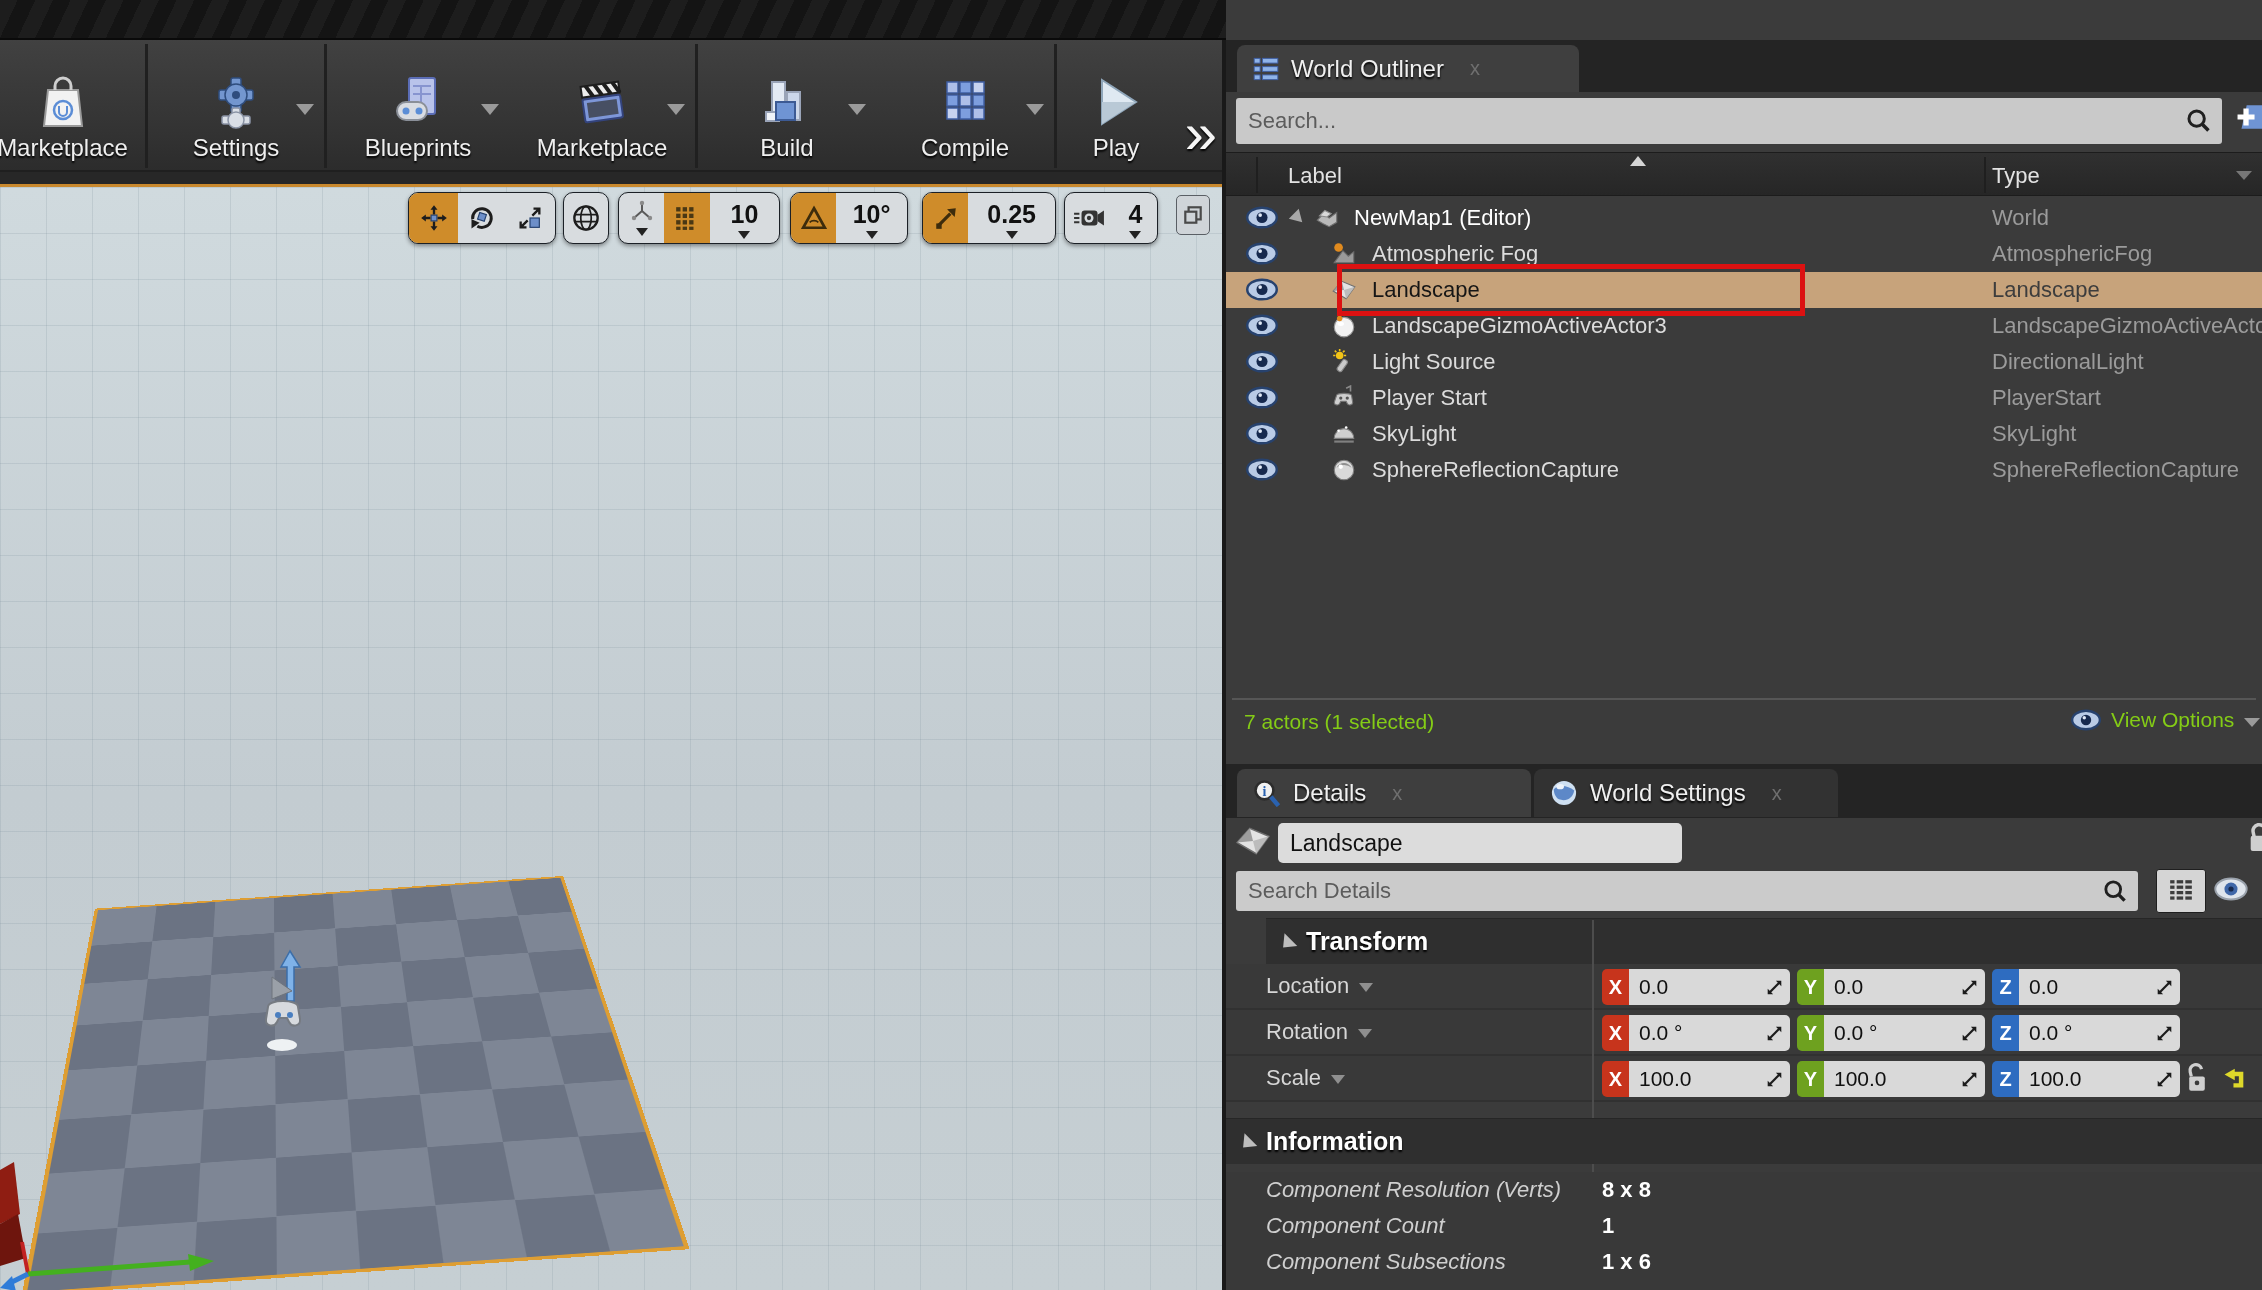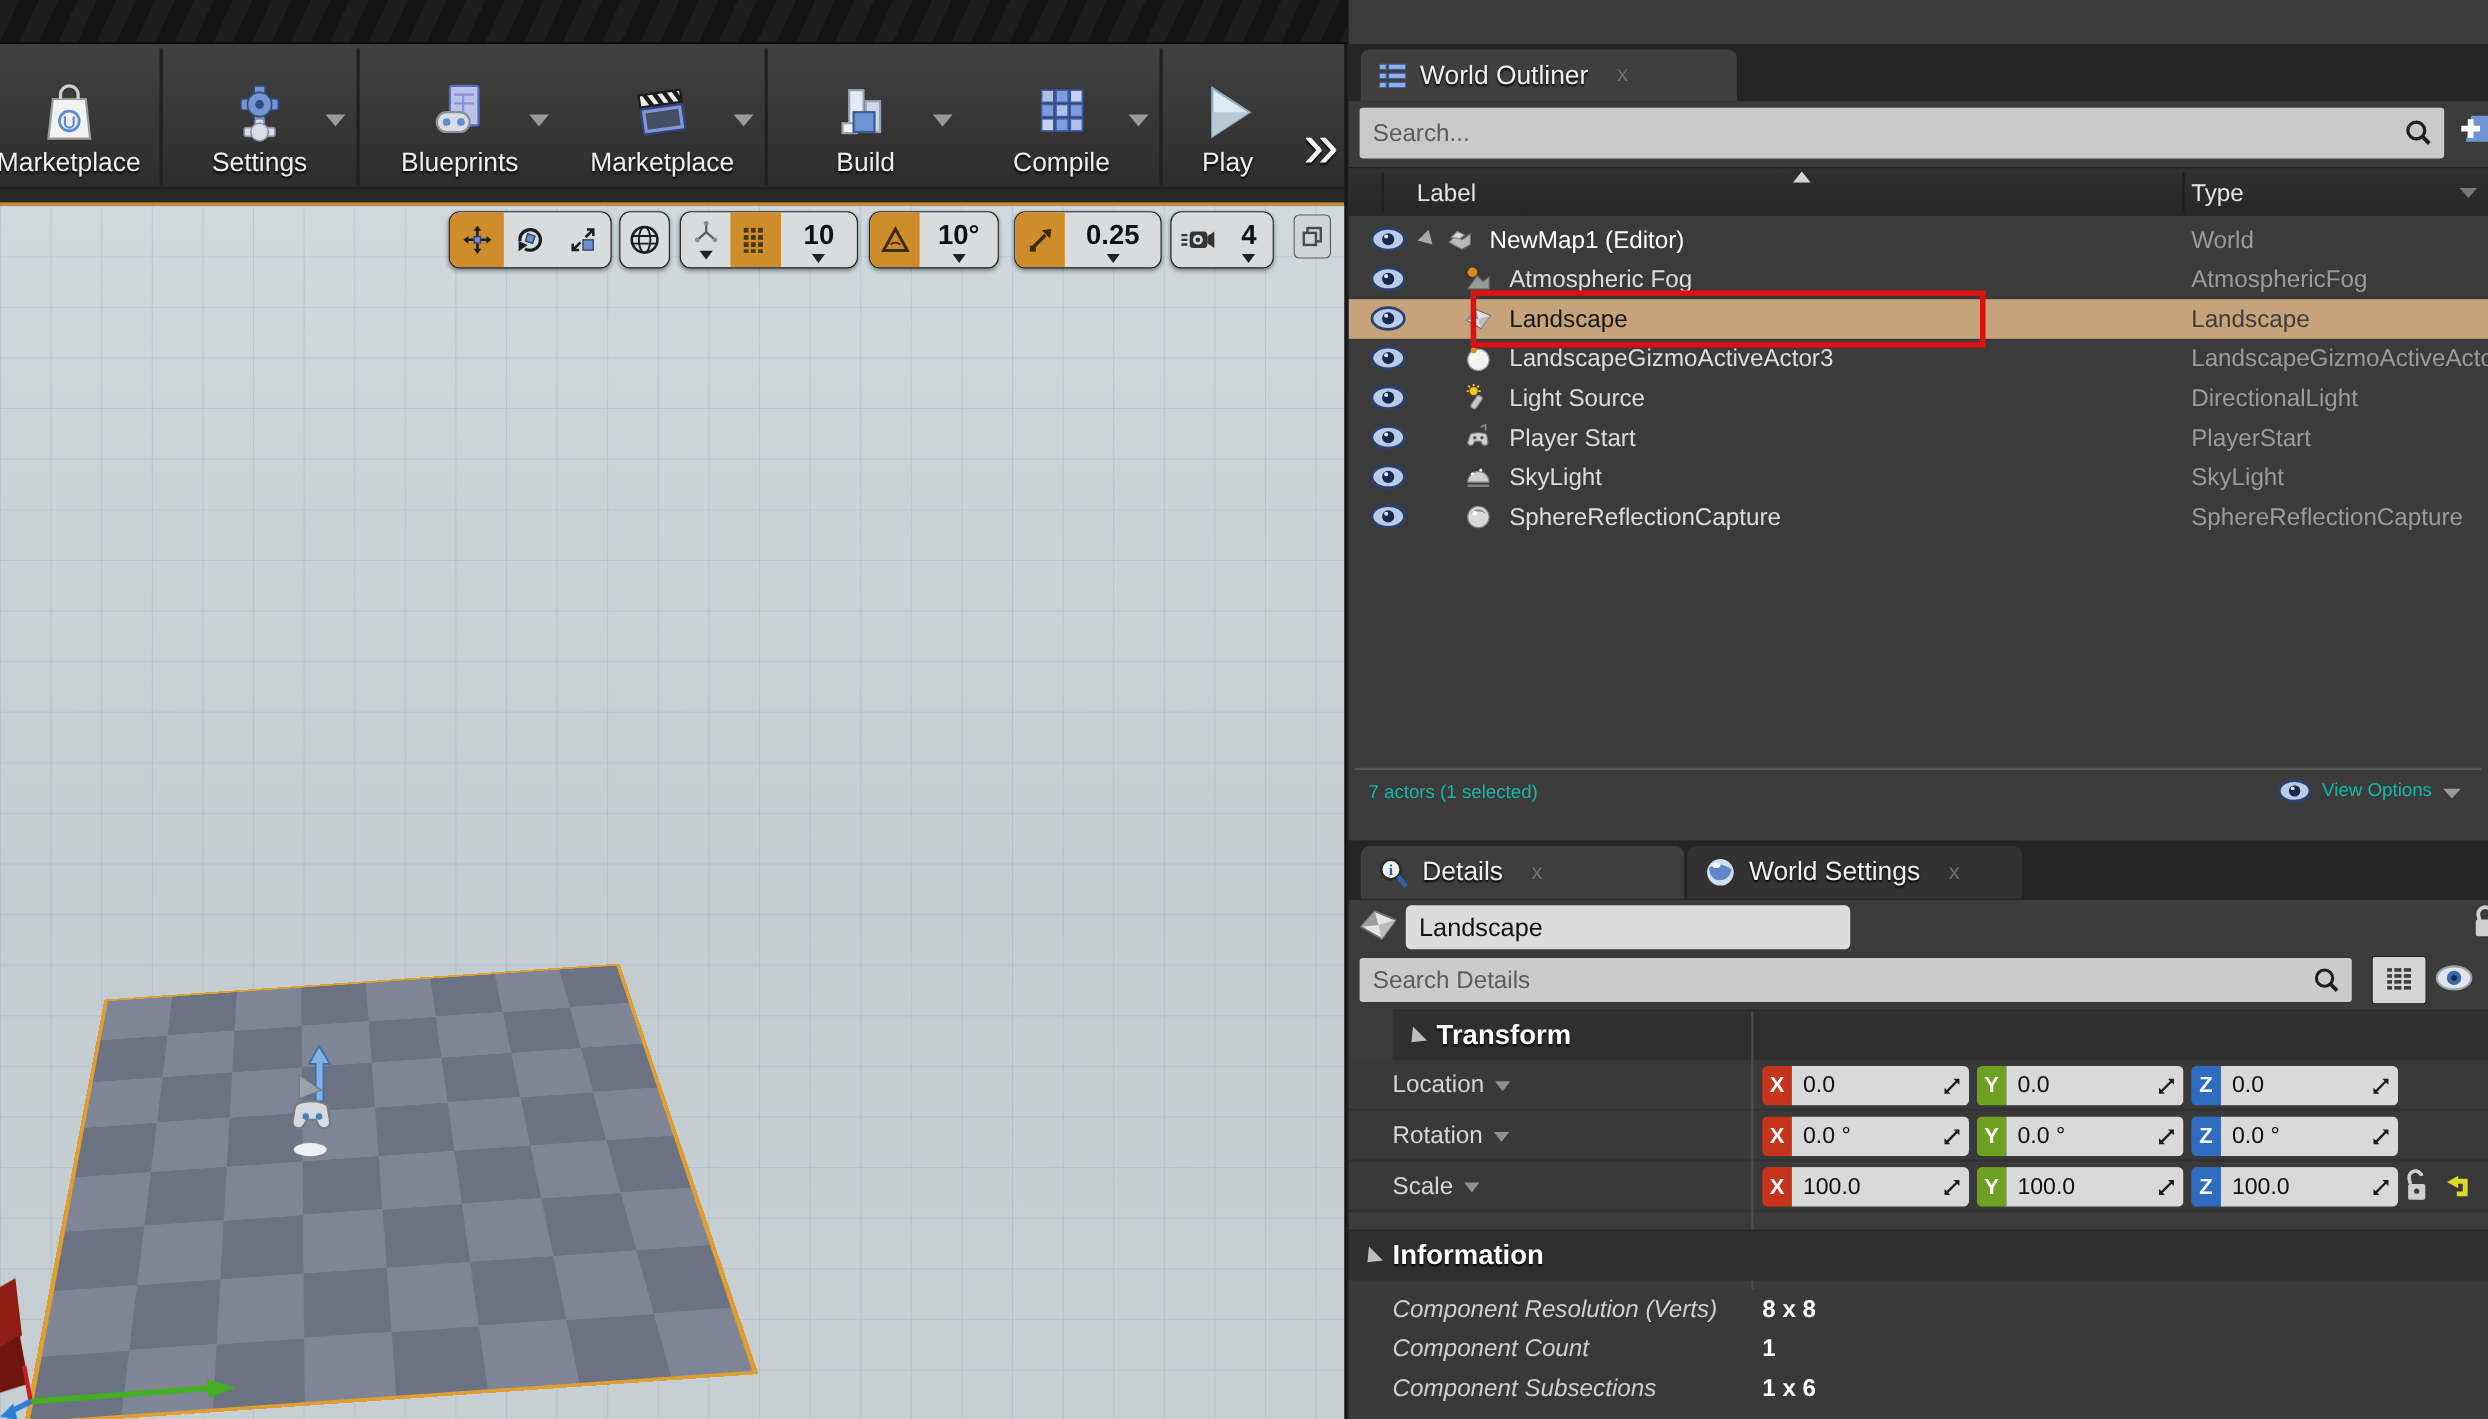--- a/index.html
+++ b/index.html
@@ -81,21 +81,21 @@
   .orow .ricon { position:absolute; top:5px; }
   .orow .rlabel { position:absolute; top:5px; color:#dcdcdc; font-size:22px; white-space:nowrap; }
   .orow .rtype { position:absolute; left:766px; top:5px; color:#9b9b9b; font-size:22px; white-space:nowrap; }
   .orow.root .rlabel { color:#fff; }
   .orow.selected { background:#c7a37b; }
   .orow.selected .rlabel { color:#161616; }
   .orow.selected .rtype { color:#3d3d3d; }
   #redbox { left:111px; top:264px; width:468px; height:52px; border:5px solid #dc1111; z-index:5; }
 
   #statusline { left:6px; top:698px; width:1024px; height:2px; background:#565656; }
-  .statustxt { color:#14b8a6; font-size:17px; }
+  .statustxt { color:#84cc16; font-size:21px; }
 
   .sectionhdr { position:absolute; left:0; width:1036px; height:46px; background:#2f2f2f;
     border-top:1px solid #262626; display:flex; align-items:center; }
   .sectionhdr .tri { width:0; height:0; border-left:9px solid transparent; border-right:9px solid transparent;
     border-top:11px solid #bdbdbd; margin:4px 10px 0 12px; transform:rotate(45deg); }
   .sectionhdr .stitle { color:#fff; font-size:25px; font-weight:bold; text-shadow:0 2px 2px #000; }
 
   .prow { position:absolute; left:0; width:1036px; height:46px; background:#393939; border-bottom:2px solid #313131; }
   .plabel { position:absolute; left:40px; top:9px; color:#d6d6d6; font-size:22px; display:flex; align-items:center; gap:10px; }
   .plabel .pdd { width:0; height:0; border-left:7px solid transparent; border-right:7px solid transparent;

